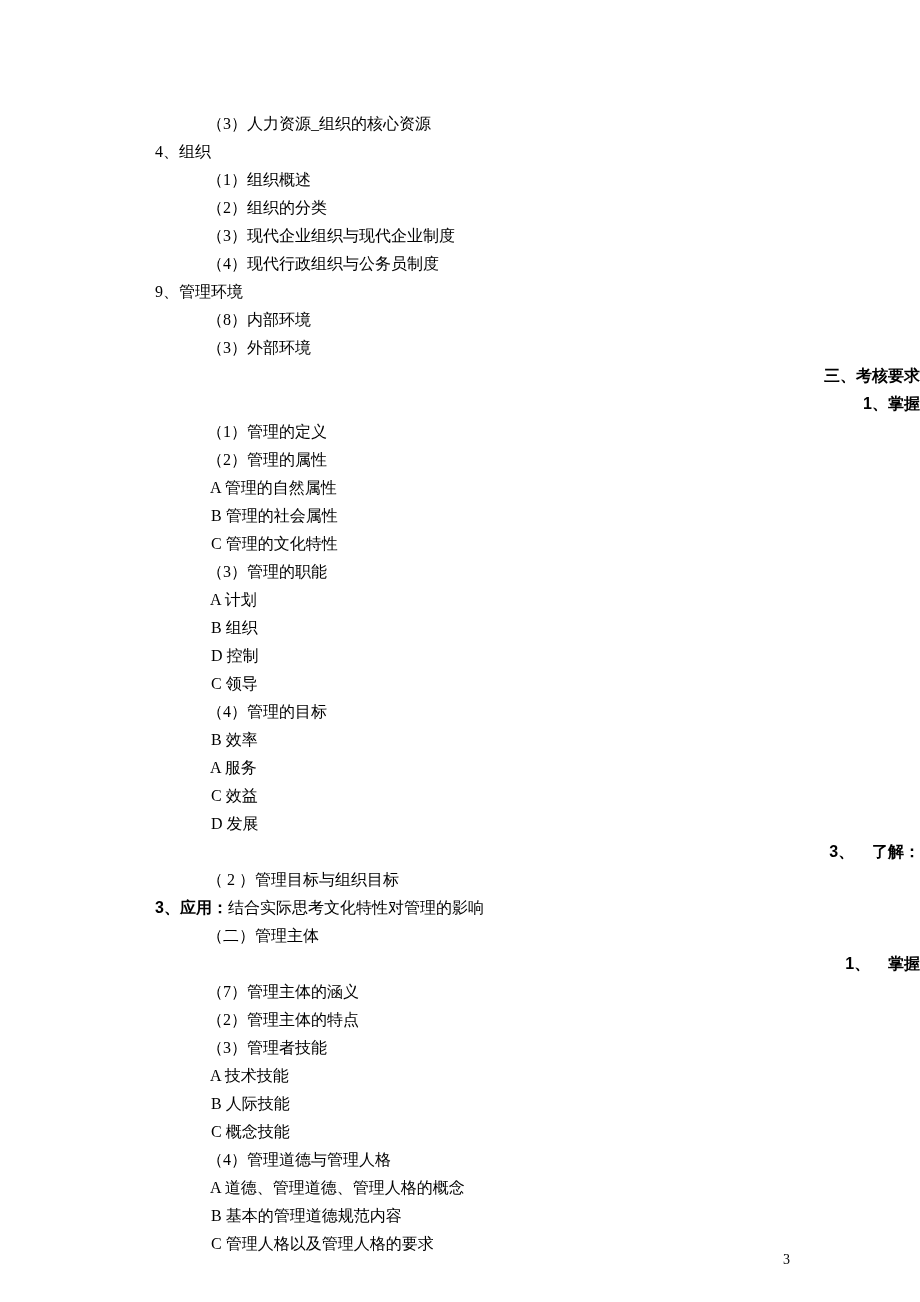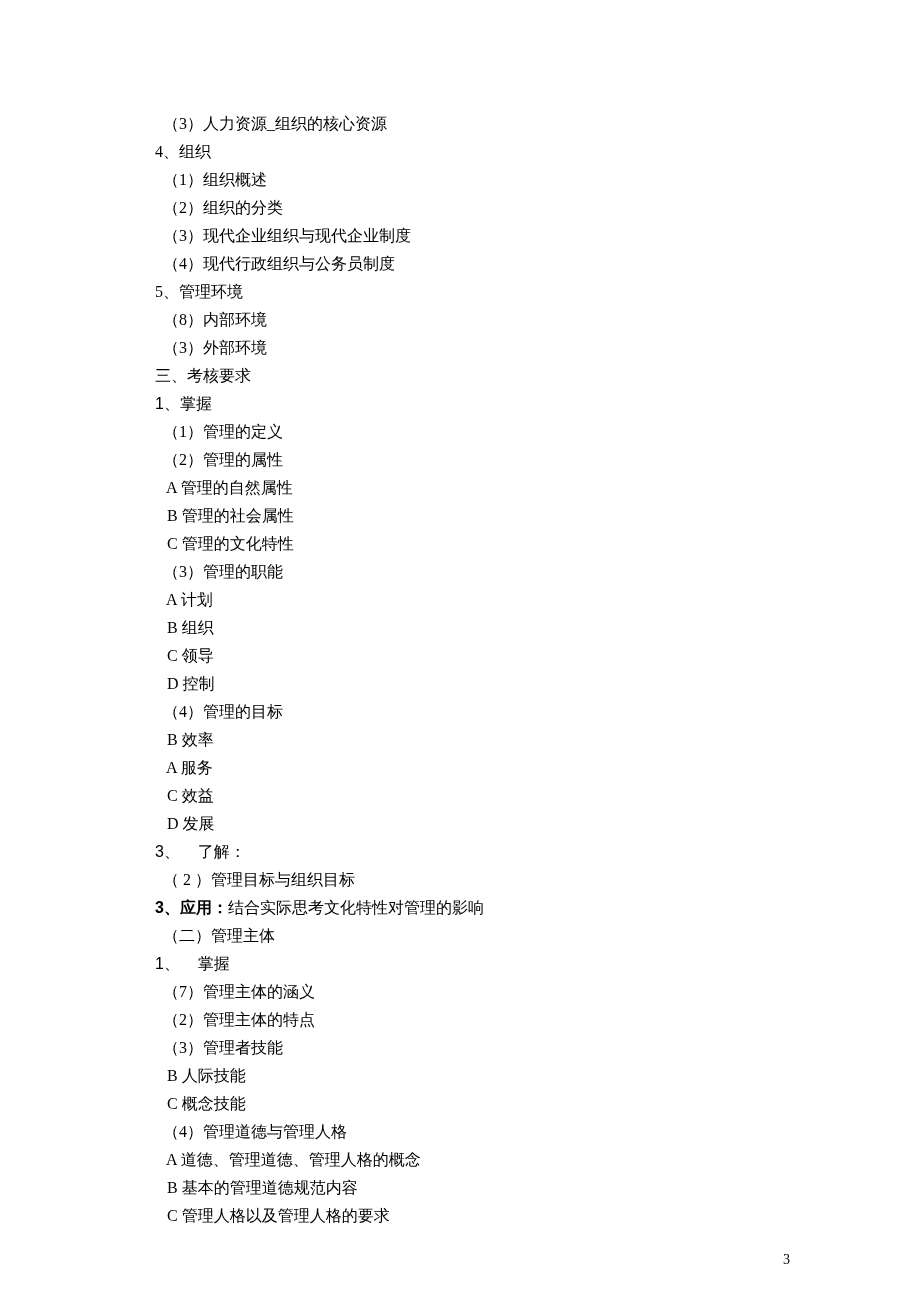--- a/index.html
+++ b/index.html
@@ -15,25 +15,27 @@
       font-size: 16px;
       color: #000000;
       line-height: 1.75;
       padding: 110px 0 0 155px;
       position: relative;
     }
     .line {
       white-space: pre;
     }
     .bold {
-      font-weight: normal;
+      font-weight: bold;
       font-family: "SimHei", "黑体", "SimSun", sans-serif;
+      text-align: right;
     }
     .indent {
       text-indent: 8px;
+      margin-left: 44px;
     }
     .run-bold {
       font-weight: bold;
       font-family: "SimHei", "黑体", "SimSun", sans-serif;
     }
     .page-number {
       position: absolute;
       bottom: 30px;
       right: 130px;
       font-size: 14px;
@@ -43,48 +45,49 @@
 </head>
 <body>
 
 <div id="content">
     <div class="line indent">（3）人力资源_组织的核心资源</div>
     <div class="line ">4、组织</div>
     <div class="line indent">（1）组织概述</div>
     <div class="line indent">（2）组织的分类</div>
     <div class="line indent">（3）现代企业组织与现代企业制度</div>
     <div class="line indent">（4）现代行政组织与公务员制度</div>
-    <div class="line ">5、管理环境</div>
+    <div class="line ">9、管理环境</div>
     <div class="line indent">（8）内部环境</div>
     <div class="line indent">（3）外部环境</div>
     <div class="line bold">三、考核要求</div>
     <div class="line bold">1、掌握</div>
     <div class="line indent">（1）管理的定义</div>
     <div class="line indent">（2）管理的属性</div>
     <div class="line indent"> A 管理的自然属性</div>
     <div class="line indent"> B 管理的社会属性</div>
     <div class="line indent"> C 管理的文化特性</div>
     <div class="line indent">（3）管理的职能</div>
     <div class="line indent"> A 计划</div>
     <div class="line indent"> B 组织</div>
+    <div class="line indent"> D 控制</div>
     <div class="line indent"> C 领导</div>
-    <div class="line indent"> D 控制</div>
     <div class="line indent">（4）管理的目标</div>
     <div class="line indent"> B 效率</div>
     <div class="line indent"> A 服务</div>
     <div class="line indent"> C 效益</div>
     <div class="line indent"> D 发展</div>
     <div class="line bold">3、    了解：</div>
     <div class="line indent">（ 2 ）管理目标与组织目标</div>
     <div class="line "><span class="run-bold">3、应用：</span><span>结合实际思考文化特性对管理的影响</span></div>
     <div class="line indent">（二）管理主体</div>
     <div class="line bold">1、    掌握</div>
     <div class="line indent">（7）管理主体的涵义</div>
     <div class="line indent">（2）管理主体的特点</div>
     <div class="line indent">（3）管理者技能</div>
+    <div class="line indent"> A 技术技能</div>
     <div class="line indent"> B 人际技能</div>
     <div class="line indent"> C 概念技能</div>
     <div class="line indent">（4）管理道德与管理人格</div>
     <div class="line indent"> A 道德、管理道德、管理人格的概念</div>
     <div class="line indent"> B 基本的管理道德规范内容</div>
     <div class="line indent"> C 管理人格以及管理人格的要求</div>
   </div>
 <div class="page-number">3</div>
 
 </body></html>

